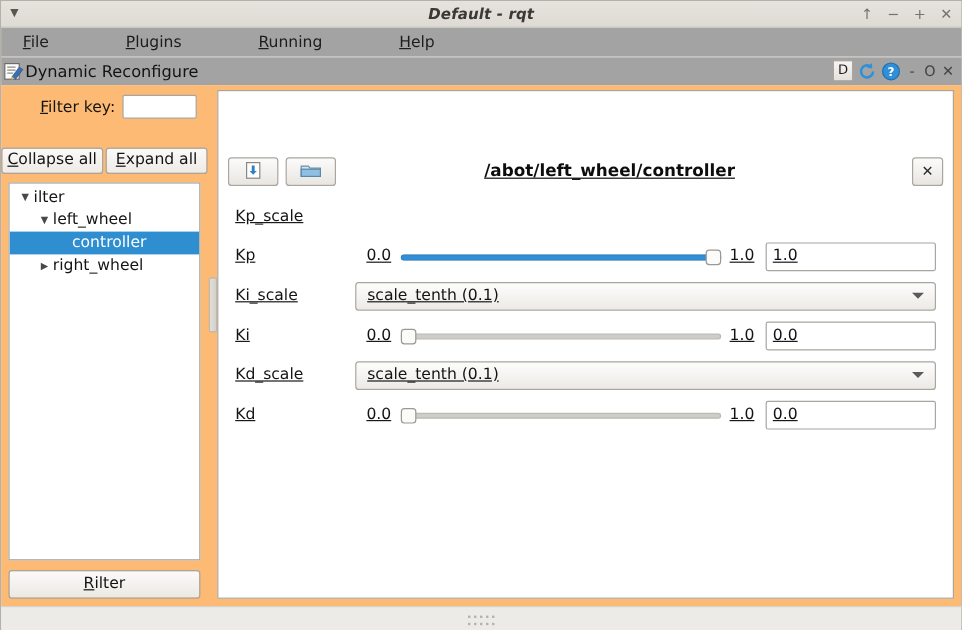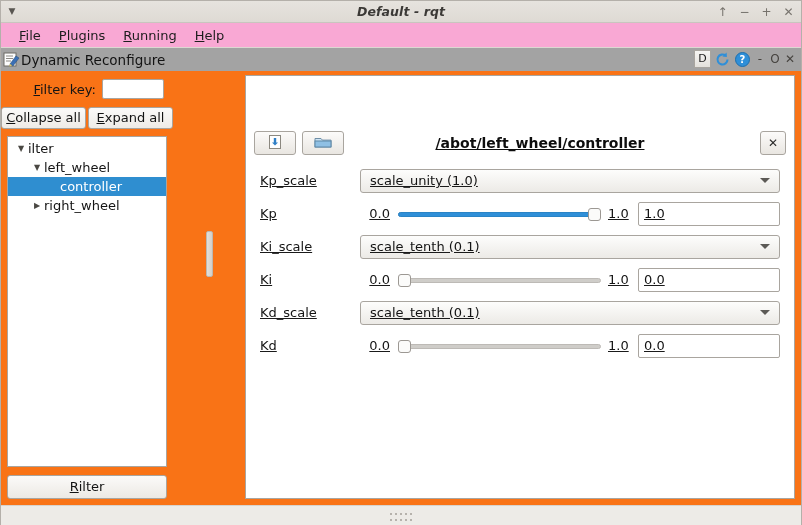--- a/index.html
+++ b/index.html
@@ -64,25 +64,26 @@
     font-size: 12px;
     color: #76726c;
     line-height: 1;
     width: 13px;
     text-align: center;
   }
 
   
   .menubar {
     height: 24px;
-    background: #f9a8d4;
+    background: #a3a3a3;
     display: flex;
     align-items: center;
     padding-left: 9px;
     border-bottom: 1px solid #dcd8d2;
+    gap: 46px;
   }
   .menu-item {
     font-size: 13px;
     color: #1d1d1d;
     padding: 2px 9px;
     line-height: 1;
   }
   .menu-item u { text-decoration: underline; }
 
   
@@ -127,22 +128,21 @@
     width: 12px;
     text-align: center;
     line-height: 1;
   }
 
   
   .content {
     position: relative;
     height: 434px;
     display: flex;
-    background: #f97316;
-    gap: 32px;
+    background: #fdba74;
   }
 
   
   .leftpane {
     width: 172px;
     flex: none;
     padding: 0 6px;
     box-sizing: border-box;
     display: flex;
     flex-direction: column;
@@ -171,20 +171,21 @@
     border: 1px solid #a9a59f;
     border-radius: 3px;
     background: linear-gradient(to bottom,#fbfaf9 0%,#eeebe6 100%);
     font-size: 13px;
     color: #131313;
     text-align: center;
     line-height: 20px;
     overflow: hidden;
     white-space: nowrap;
     box-sizing: border-box;
+    margin-top: 16px;
   }
   .treebox {
     flex: 1 1 auto;
     background: #ffffff;
     border: 1px solid #a9a59f;
     margin: 0 0 8px 0;
     overflow: hidden;
     padding-top: 2px;
     box-sizing: border-box;
   }
@@ -501,24 +502,20 @@
           </span>
         </div>
         <div class="rp-title">/abot/left_wheel/controller</div>
         <div class="rp-close">✕</div>
       </div>
 
       <div class="params">
 
         <div class="prow">
           <div class="pname">Kp_scale</div>
-          <div class="pcombo">
-            <span class="lbl">scale_unity (1.0)</span>
-            <span class="caret"></span>
-          </div>
         </div>
 
         <div class="prow">
           <div class="pname">Kp</div>
           <div class="smin">0.0</div>
           <div class="slider">
             <div class="track"></div>
             <div class="fill" style="width:100%"></div>
             <div class="knob" style="left:calc(100% - 13px)"></div>
           </div>

